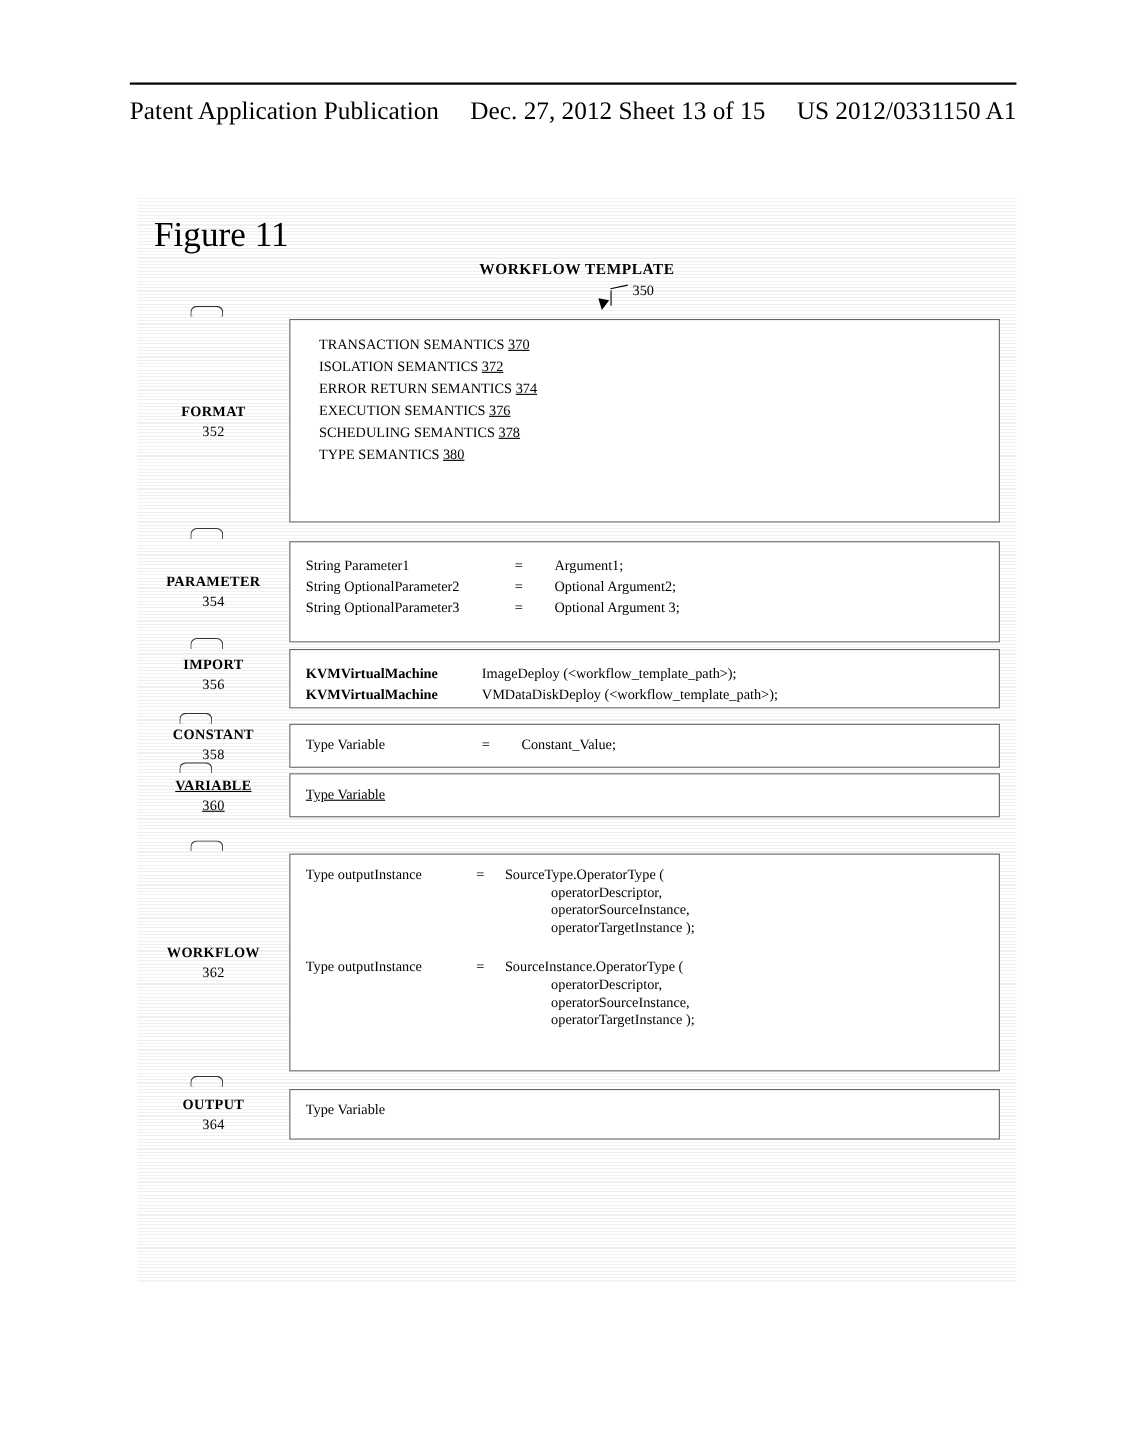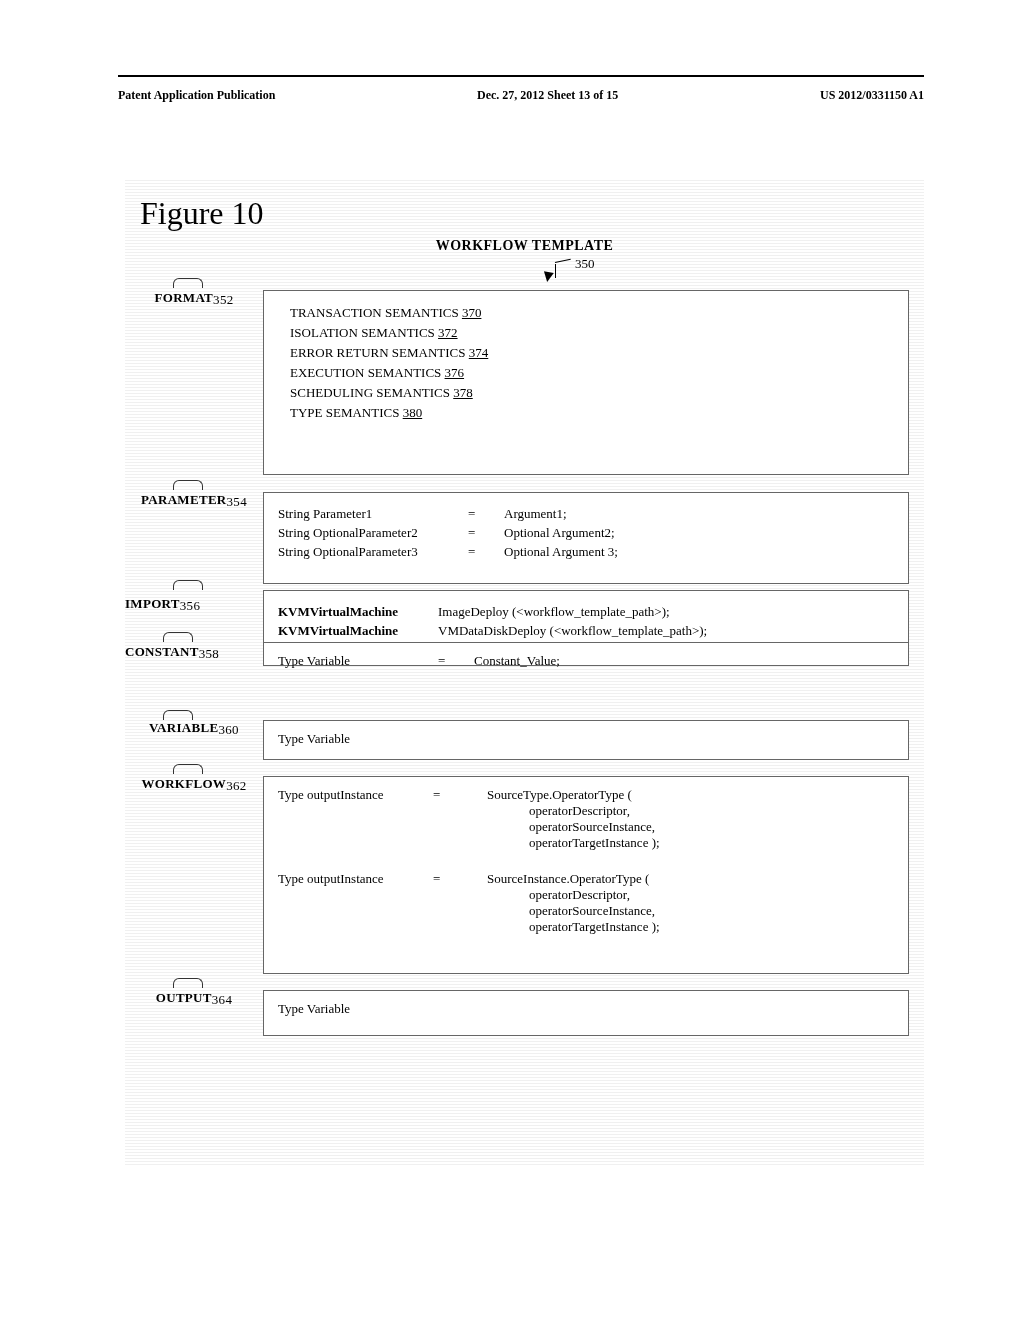--- a/index.html
+++ b/index.html
@@ -10,22 +10,22 @@
       height: 1320px;
       position: relative;
     }
     .page-header {
       position: absolute;
       top: 88px;
       left: 118px;
       right: 100px;
       display: flex;
       justify-content: space-between;
-      font-size: 12px;
-      font-weight: bold;
+      font-size: 23px;
+      font-weight: normal;
     }
     .header-rule {
       position: absolute;
       top: 75px;
       left: 118px;
       right: 100px;
       border-top: 2px solid #000;
     }
     .figure-container {
       position: absolute;
@@ -110,21 +110,21 @@
       position: absolute;
       left: 0;
       right: 15px;
       display: flex;
     }
     .label-col {
       width: 138px;
       flex-shrink: 0;
       text-align: center;
       display: flex;
-      flex-direction: row;
+      flex-direction: column;
       justify-content: center;
       font-size: 13px;
       font-weight: bold;
       letter-spacing: 0.3px;
       position: relative;
     }
     .label-col .ref {
       font-size: 13px;
       font-weight: normal;
       margin-top: 2px;
@@ -161,30 +161,30 @@
     .import-row { display: flex; margin: 3px 0; }
     .import-c1 { width: 160px; font-weight: bold; }
     .import-c2 { flex: 1; }
     .const-row { display: flex; }
     .const-c1 { width: 160px; }
     .const-c2 { width: 36px; }
     .const-c3 { flex: 1; }
     .wf-row { display: flex; margin-bottom: 2px; }
     .wf-c1 { width: 155px; }
     .wf-c2 { width: 26px; }
-    .wf-c3 { flex: 1; margin-left: 28px; }
+    .wf-c3 { flex: 1; }
     .wf-c3 .indent { padding-left: 42px; display: block; }
     .wf-block { margin-bottom: 20px; }
     
     
     .r-format { top: 0; height: 185px; }
     .r-parameter { top: 202px; height: 92px; }
     .r-import { top: 300px; height: 54px; }
-    .r-constant { top: 352px; height: 24px; }
-    .r-variable { top: 430px; height: 40px; }
+    .r-constant { top: 368px; height: 40px; }
+    .r-variable { top: 413px; height: 40px; text-decoration: underline; }
     .r-workflow { top: 486px; height: 198px; }
     .r-output { top: 700px; height: 46px; }
     
     .r-import .label-col,
     .r-constant .label-col { justify-content: flex-start; padding-top: 6px; }
     .r-constant .label-col { padding-top: 2px; }
     .r-import .tick { top: -10px; }
     .r-constant .tick { top: -10px; left: 38px; }
     .r-variable .tick { top: -10px; left: 38px; }
   </style>
@@ -192,21 +192,21 @@
 <body>
 
 <div class="header-rule"></div>
 <div class="page-header">
   <span>Patent Application Publication</span>
   <span>Dec. 27, 2012  Sheet 13 of 15</span>
   <span>US 2012/0331150 A1</span>
 </div>
 
 <div class="figure-container">
-  <div class="figure-title">Figure 10</div>
+  <div class="figure-title">Figure 11</div>
   <div class="workflow-title">WORKFLOW TEMPLATE</div>
   <div class="ref-350">350</div>
   <div class="arrow-350"></div>
   <div class="arrow-head-350"></div>
 
   <div class="content-area">
 
     <div class="row r-format">
       <div class="label-col">
         <div class="tick"></div>

